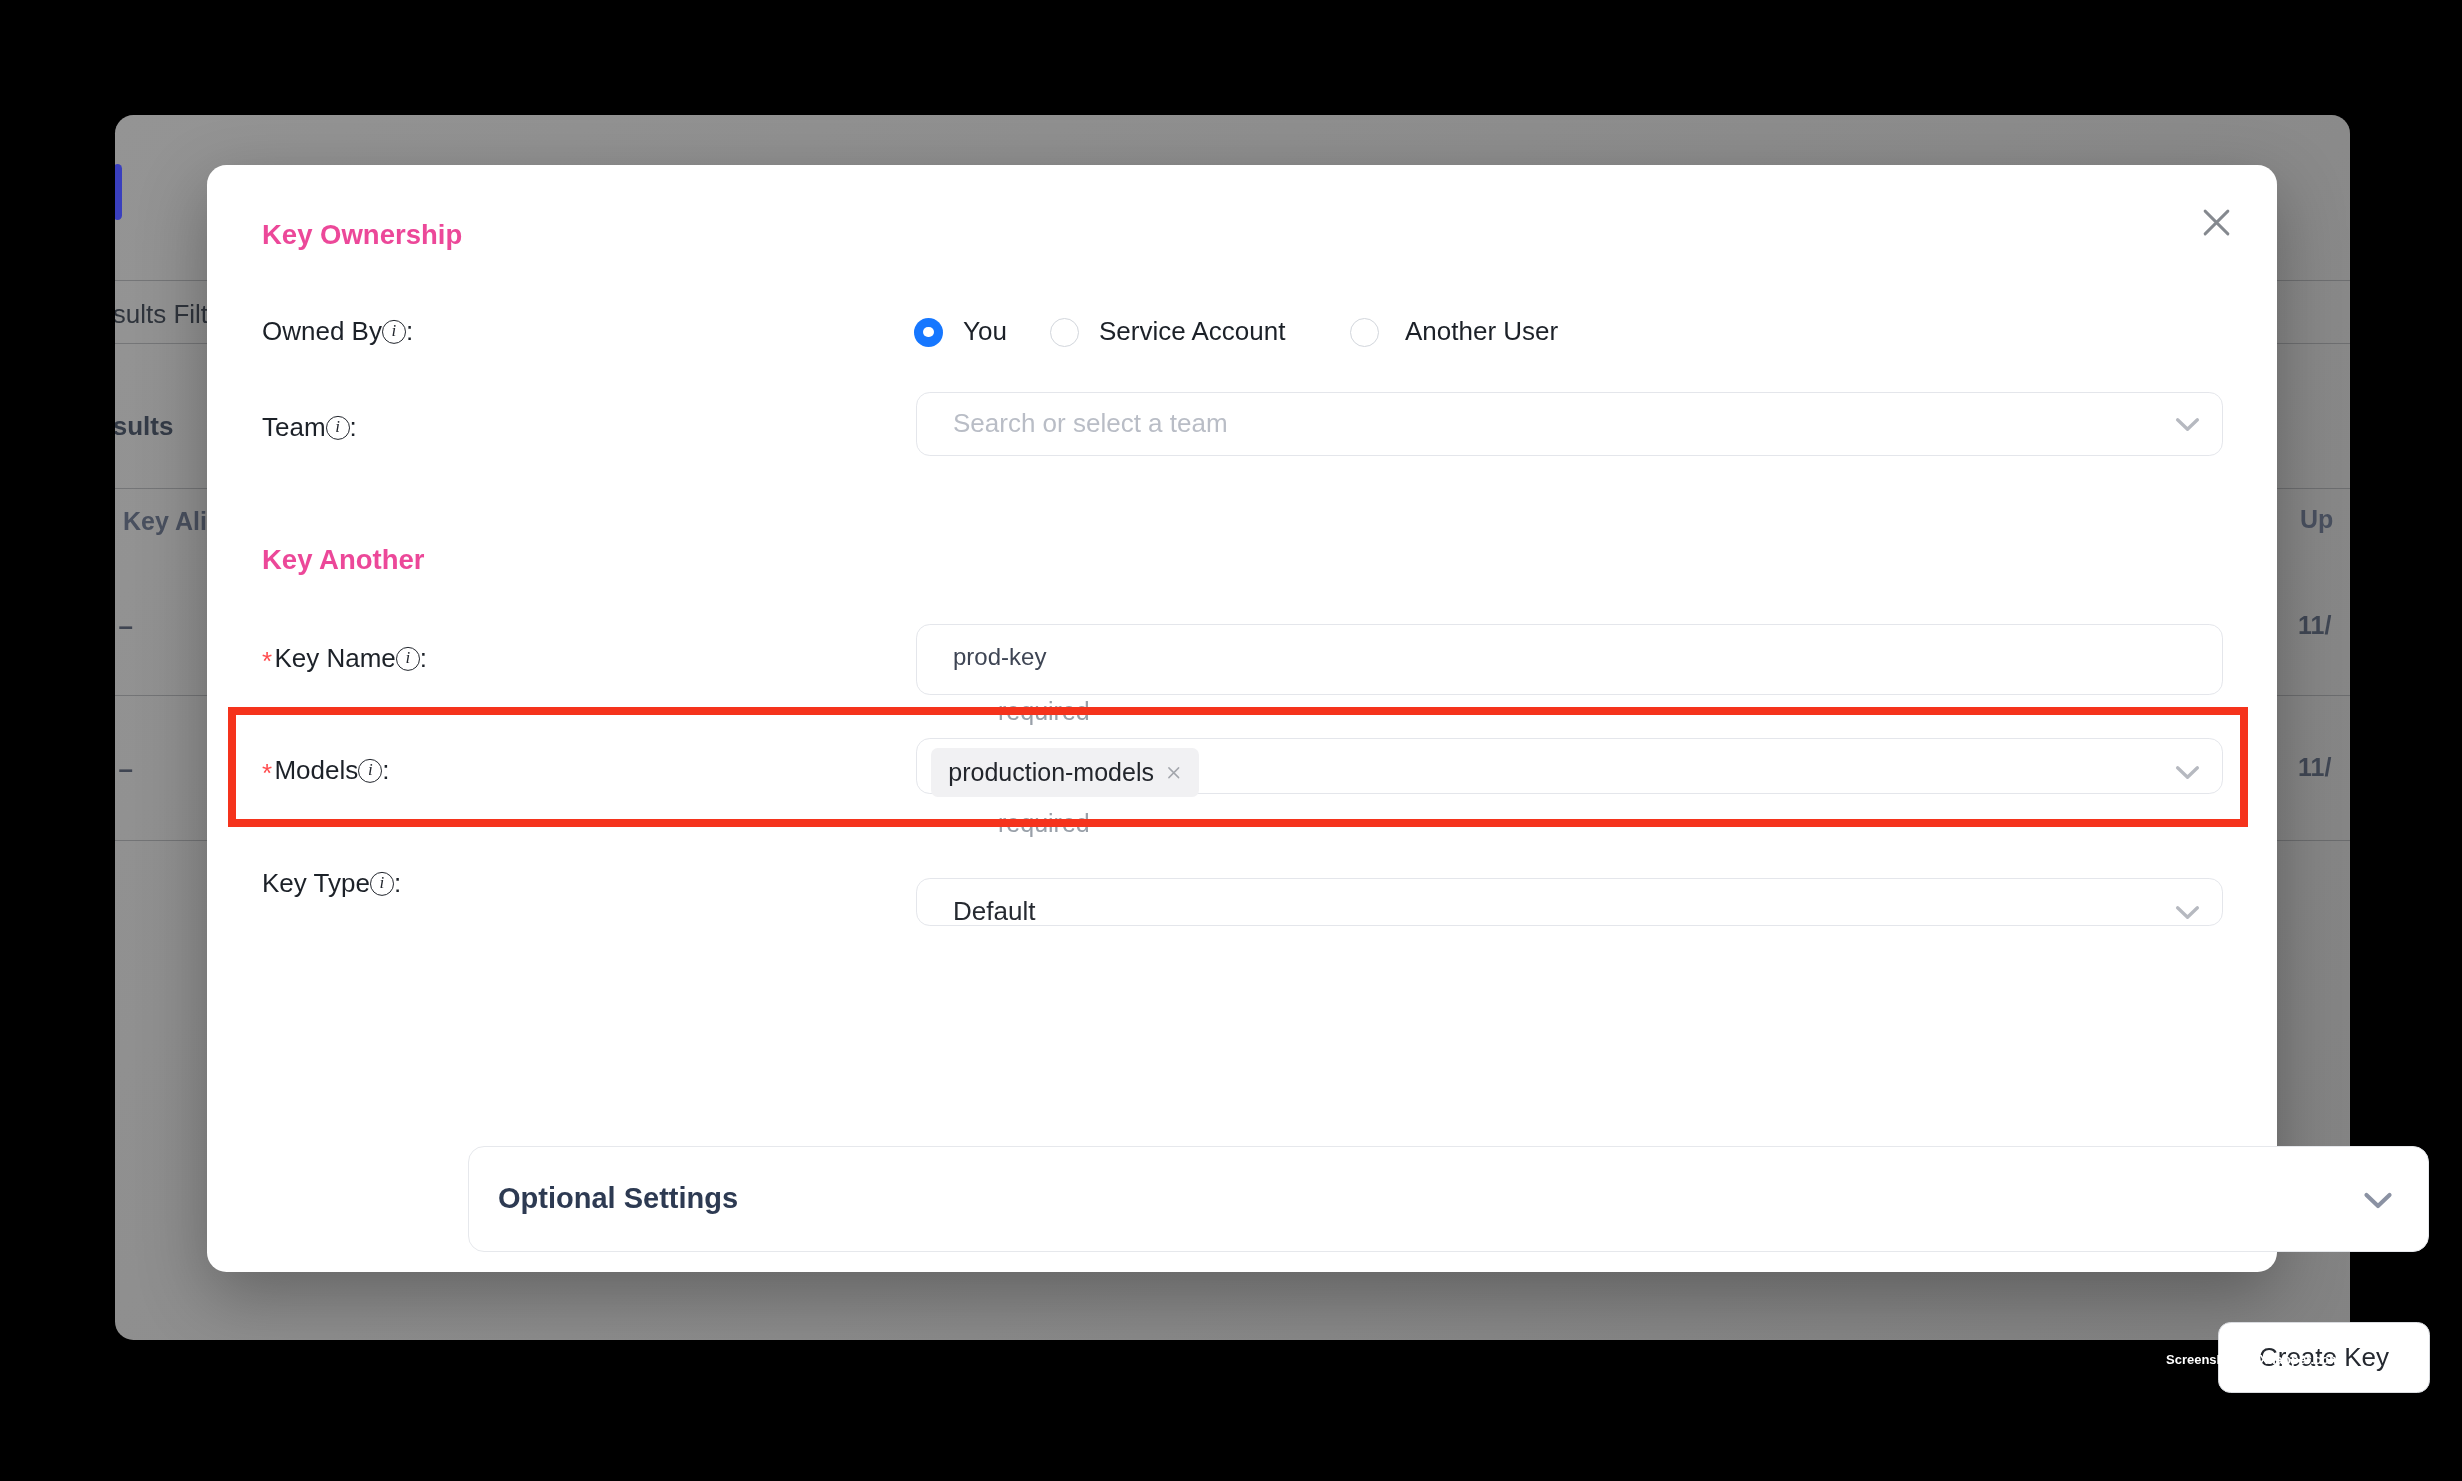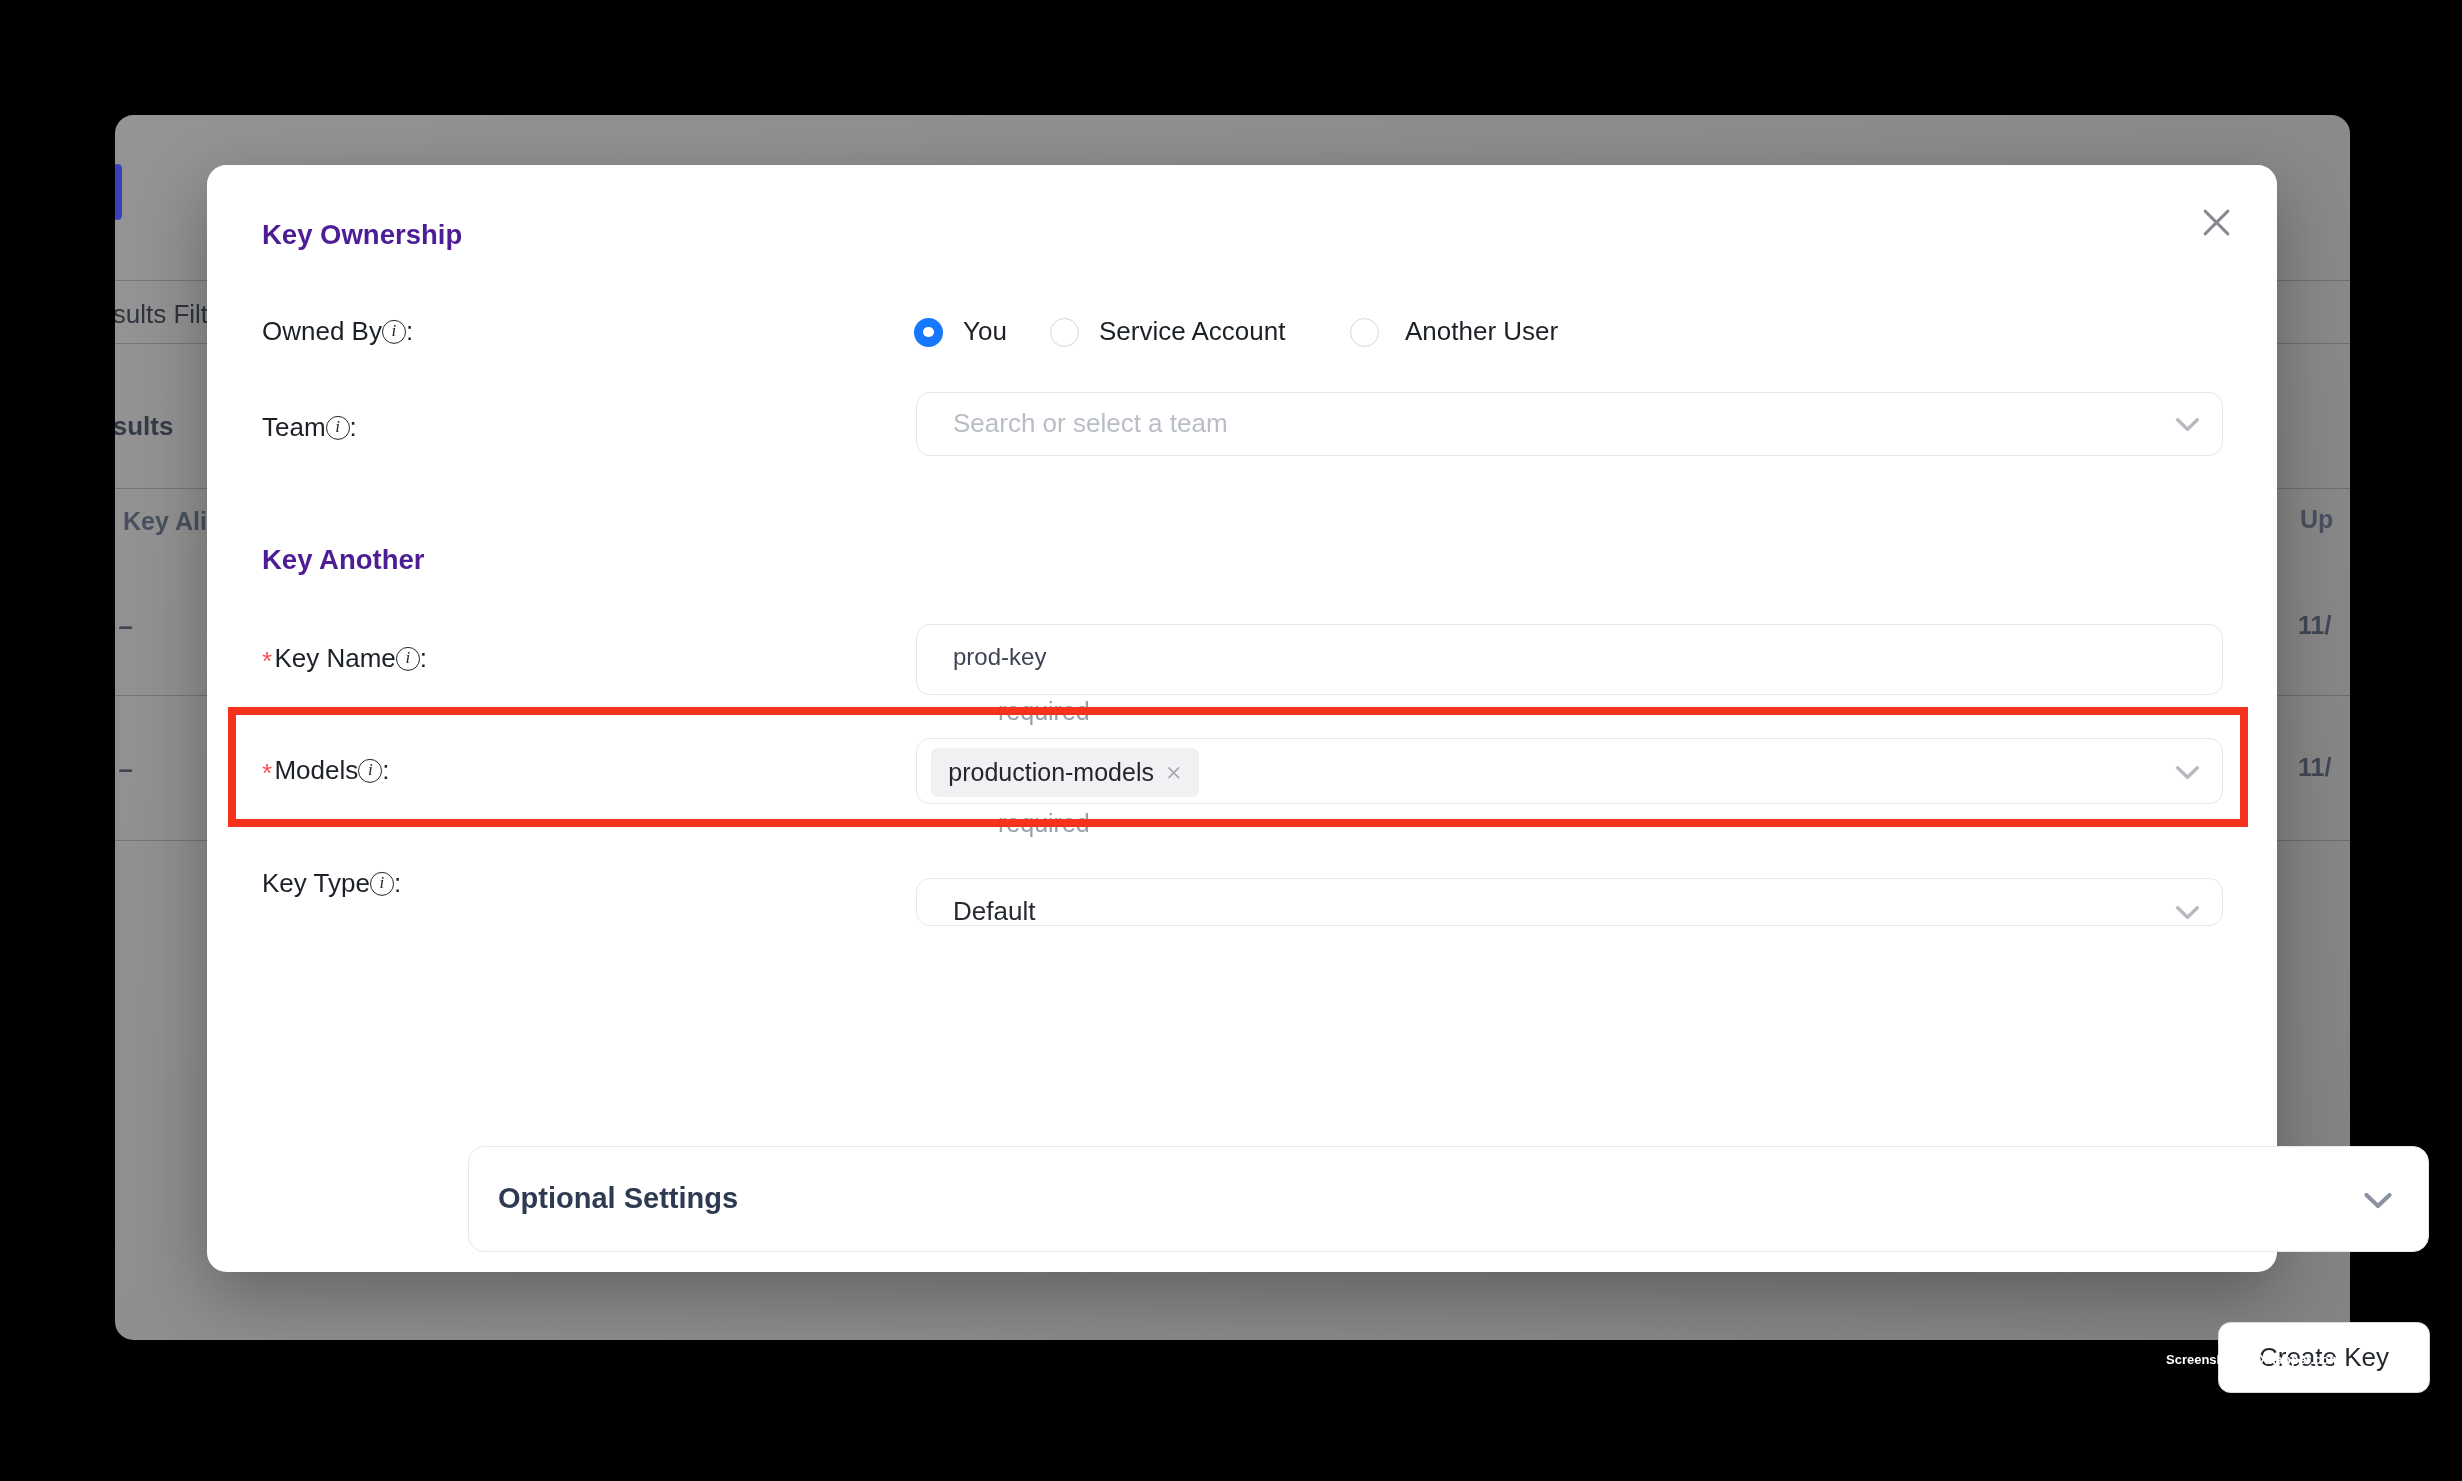--- a/index.html
+++ b/index.html
@@ -16,21 +16,21 @@
   .bg-frag-reset{left:-2.3px;top:200px;font-size:26px;font-weight:500;color:#2f343c;}
   .bg-frag-results{left:-2.3px;top:312px;font-size:26px;font-weight:600;color:#343b47;}
   .bg-col-header{font-size:25px;font-weight:700;color:#49505f;}
   .bg-date{font-size:25px;font-weight:600;color:#404754;}
   .bg-dash{font-size:26px;font-weight:700;color:#3f4552;}
   #blue-sliver{left:-2.3px;top:49px;width:9.2px;height:56px;border-radius:5.7px;background:#3a3fbe;}
 
   
   #modal{left:207px;top:165px;width:2070px;height:1107px;background:#fff;border-radius:19.5px;
          box-shadow:0 23px 69px rgba(0,0,0,0.30);}
-  .section-title{font-size:27.5px;font-weight:600;color:#4c1d95;white-space:nowrap;}
+  .section-title{font-size:27.5px;font-weight:600;color:#ec4899;white-space:nowrap;}
   .form-label{display:inline-flex;align-items:center;font-size:26px;color:#1c2128;white-space:nowrap;}
   .req-star{color:#ff4d4f;font-size:26px;margin-right:2.3px;position:relative;top:3.4px;}
   .info-icon{display:inline-block;width:24px;height:24px;border:1.7px solid #22262d;border-radius:50%;
              position:relative;box-sizing:border-box;}
   .info-icon::after{content:"i";position:absolute;left:50%;top:50%;transform:translate(-50%,-54%);
              font-family:"Liberation Serif",serif;font-style:italic;font-size:17px;color:#22262d;}
   .colon{font-size:26px;color:#1c2128;}
 
   
   .radio-outer{width:29px;height:29px;border-radius:50%;box-sizing:border-box;}
@@ -147,21 +147,21 @@
       <input class="input-native" style="left: 36px; top: 18.4px; width: 1205px;" type="text" value="prod-key">
     </div>
     <div class="abs vc required-msg" style="left:743px;top:547px">required</div>
 
     <div class="abs vc form-label" style="left:55px;top:606px">
       <span class="req-star">*</span>
       <span>Models</span>
       <span class="info-icon"></span>
       <span class="colon">:</span>
     </div>
-    <div class="abs field-box" style="left:709px;top:573px;width:1307px;height:66px;cursor:pointer">
+    <div class="abs field-box" style="left:709px;top:573px;width:1307px;height:56px;cursor:pointer">
       <div class="tag-pill" style="left:14.3px;top:9.2px">
         <span class="tag-text">production-models</span>
         <svg width="19.5" height="19.5" viewBox="0 0 24 24" style="cursor:pointer">
             <path d="M6 6 L18 18 M18 6 L6 18" stroke="#a3a6ac" stroke-width="1.8" stroke-linecap="round" fill="none"></path>
           </svg>
       </div>
       <svg class="abs chevron" style="left:1258px;top:26px" width="25" height="15" viewBox="0 0 24 14">
           <path d="M2.5 2.5 L12 11.5 L21.5 2.5" fill="none" stroke="currentColor" stroke-width="3.2" stroke-linecap="round" stroke-linejoin="round"></path>
         </svg>
     </div>

